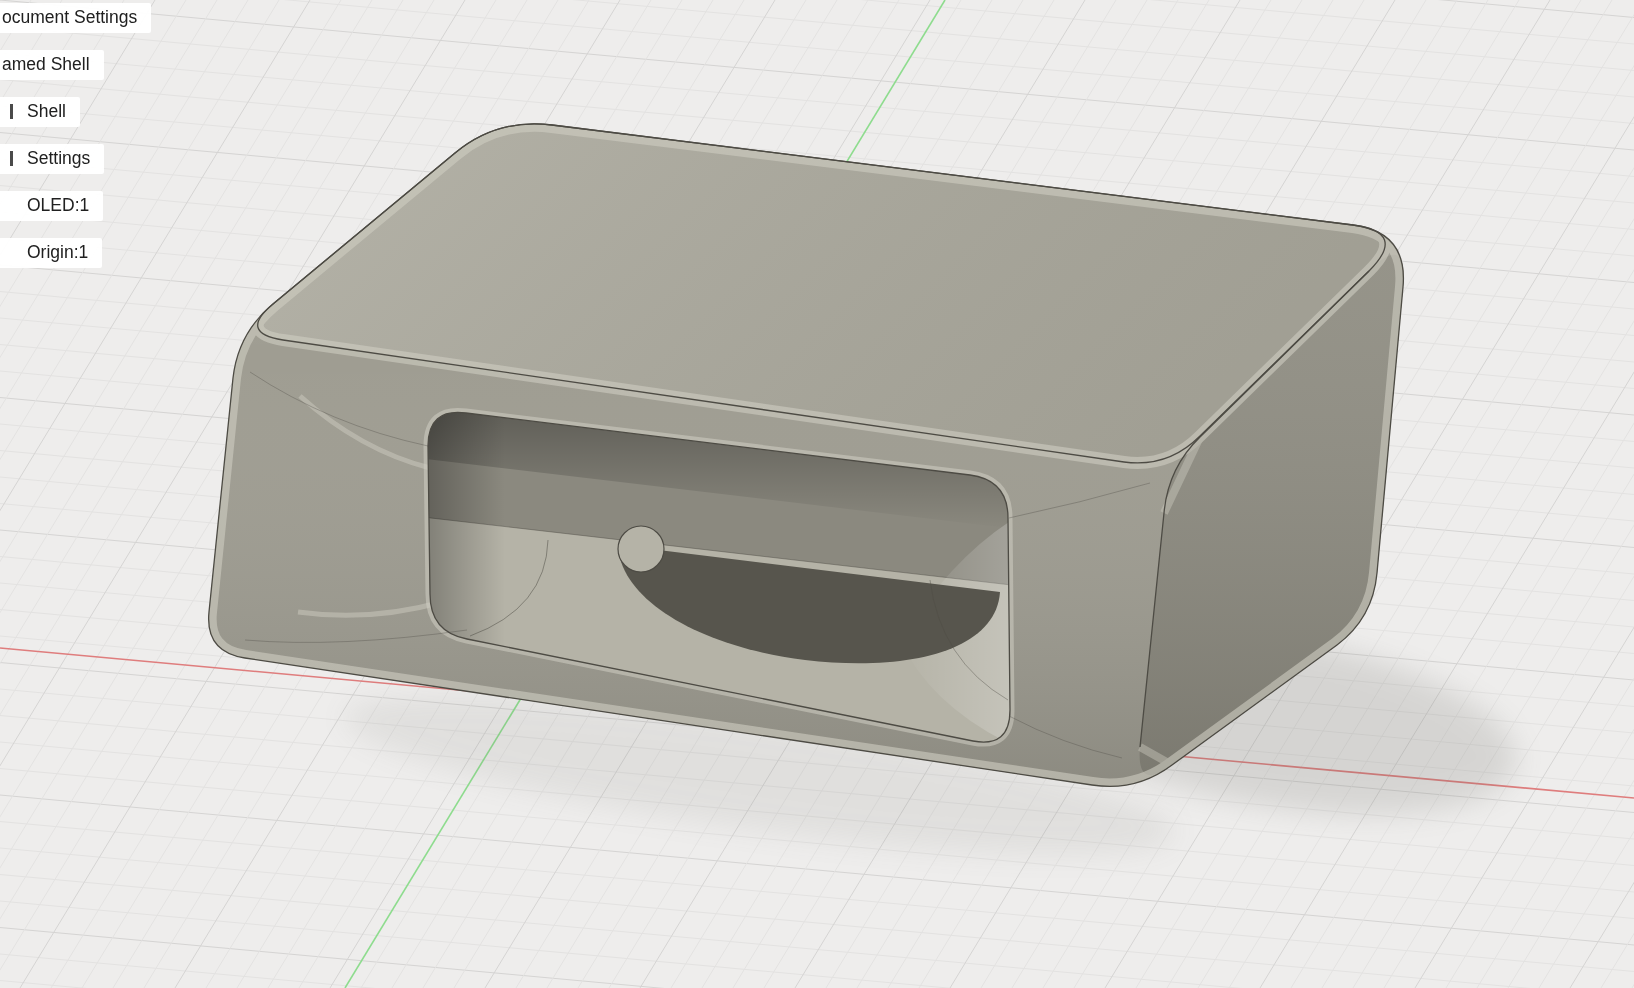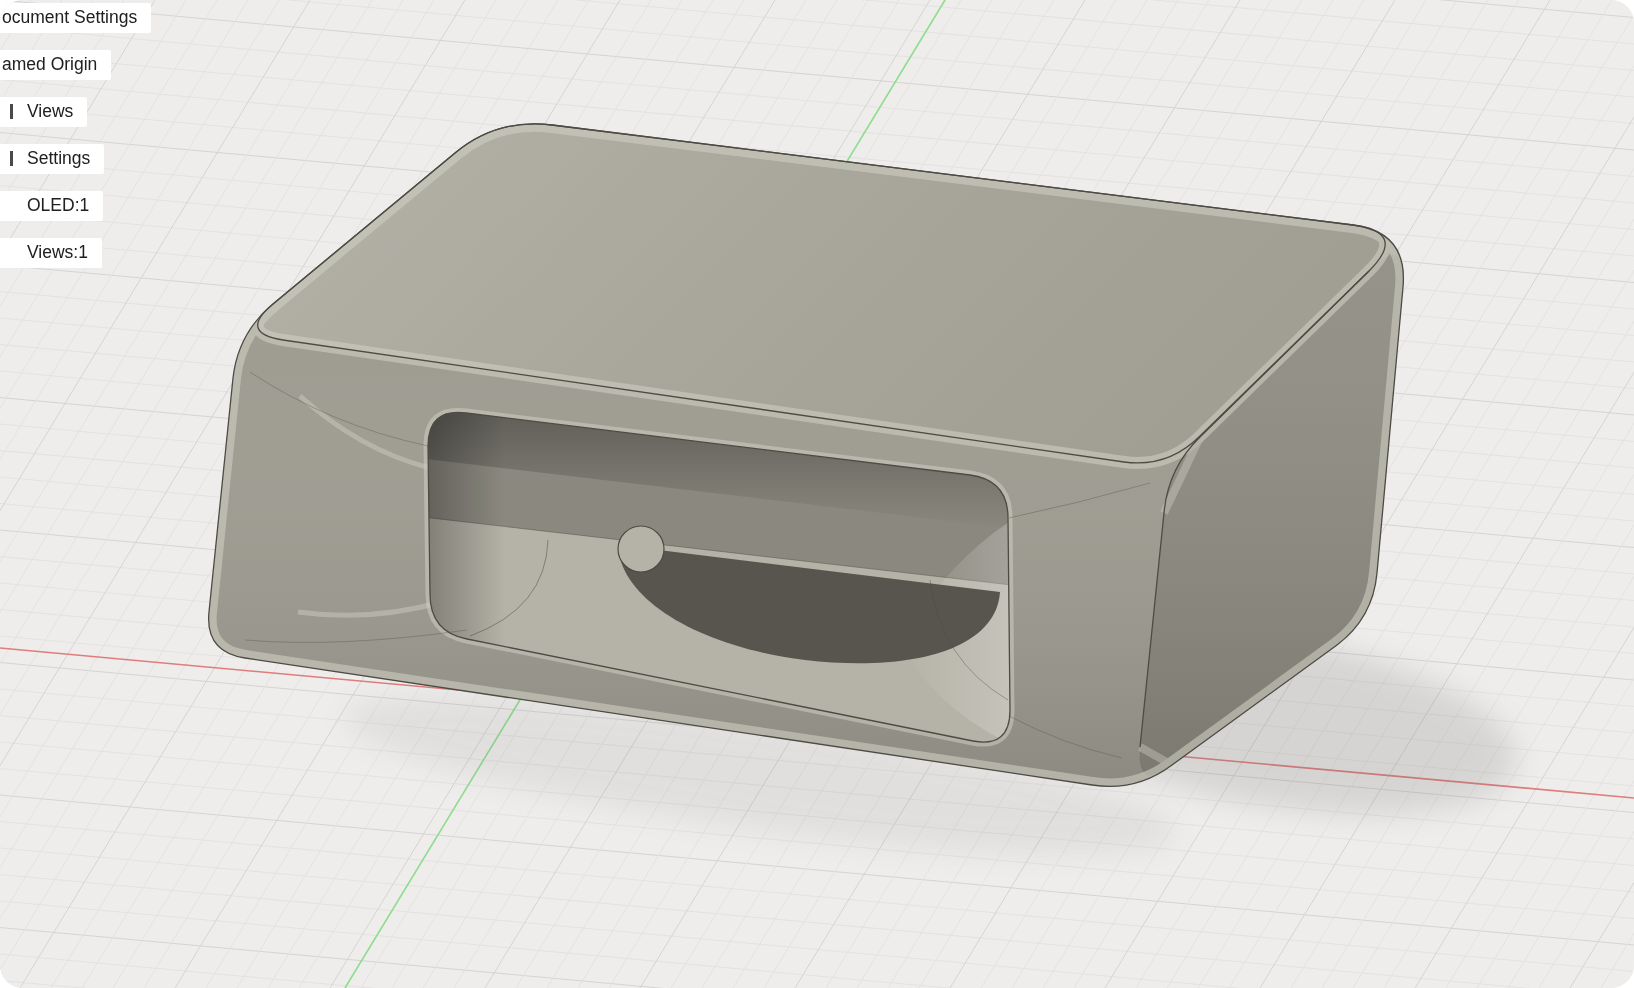--- a/index.html
+++ b/index.html
@@ -1,17 +1,17 @@
 <!DOCTYPE html>
 <html><head>
 <meta charset="utf-8">
 <style>
   html,body{margin:0;padding:0;}
   body{font-family:"Liberation Sans",sans-serif;}
-  .stage{position:relative;width:1634px;height:988px;overflow:hidden;background:#eeedec;border-radius:23px;}
+  .stage{position:relative;width:1634px;height:988px;overflow:hidden;background:#eeedec;}
   .viewport-svg{position:absolute;left:0;top:0;}
   
   .browser-panel{position:absolute;left:-10px;top:3px;z-index:5;}
   .chip{
     display:flex;align-items:center;width:fit-content;
     background:rgba(255,255,255,0.97);
     padding:3px 14px 4px 12px;margin-bottom:17px;border-radius:2px;
     font-size:17.5px;line-height:23px;color:#202020;white-space:nowrap;
   }
   .chip .bar{display:inline-block;width:3px;height:15px;background:#4a4a4a;margin-left:8px;margin-right:14px;}
@@ -258,33 +258,33 @@
         <path d="M 1122,758 Q 1062,744 1009,716" stroke-width="1" stroke-opacity="0.35"></path>
       </g>
     </g>
   </svg>
 
   <div class="browser-panel">
       <div class="chip">
         <span class="lab">ocument Settings</span>
       </div>
       <div class="chip">
-        <span class="lab">amed Origin</span>
+        <span class="lab">amed Shell</span>
       </div>
       <div class="chip">
         <span class="bar"></span>
-        <span class="lab">Views</span>
+        <span class="lab">Shell</span>
       </div>
       <div class="chip">
         <span class="bar"></span>
         <span class="lab">Settings</span>
       </div>
       <div class="chip">
         <span class="spacer"></span>
         <span class="lab">OLED:1</span>
       </div>
       <div class="chip">
         <span class="spacer"></span>
-        <span class="lab">Views:1</span>
+        <span class="lab">Origin:1</span>
       </div>
     </div>
 
 </div>
 
 </body></html>

